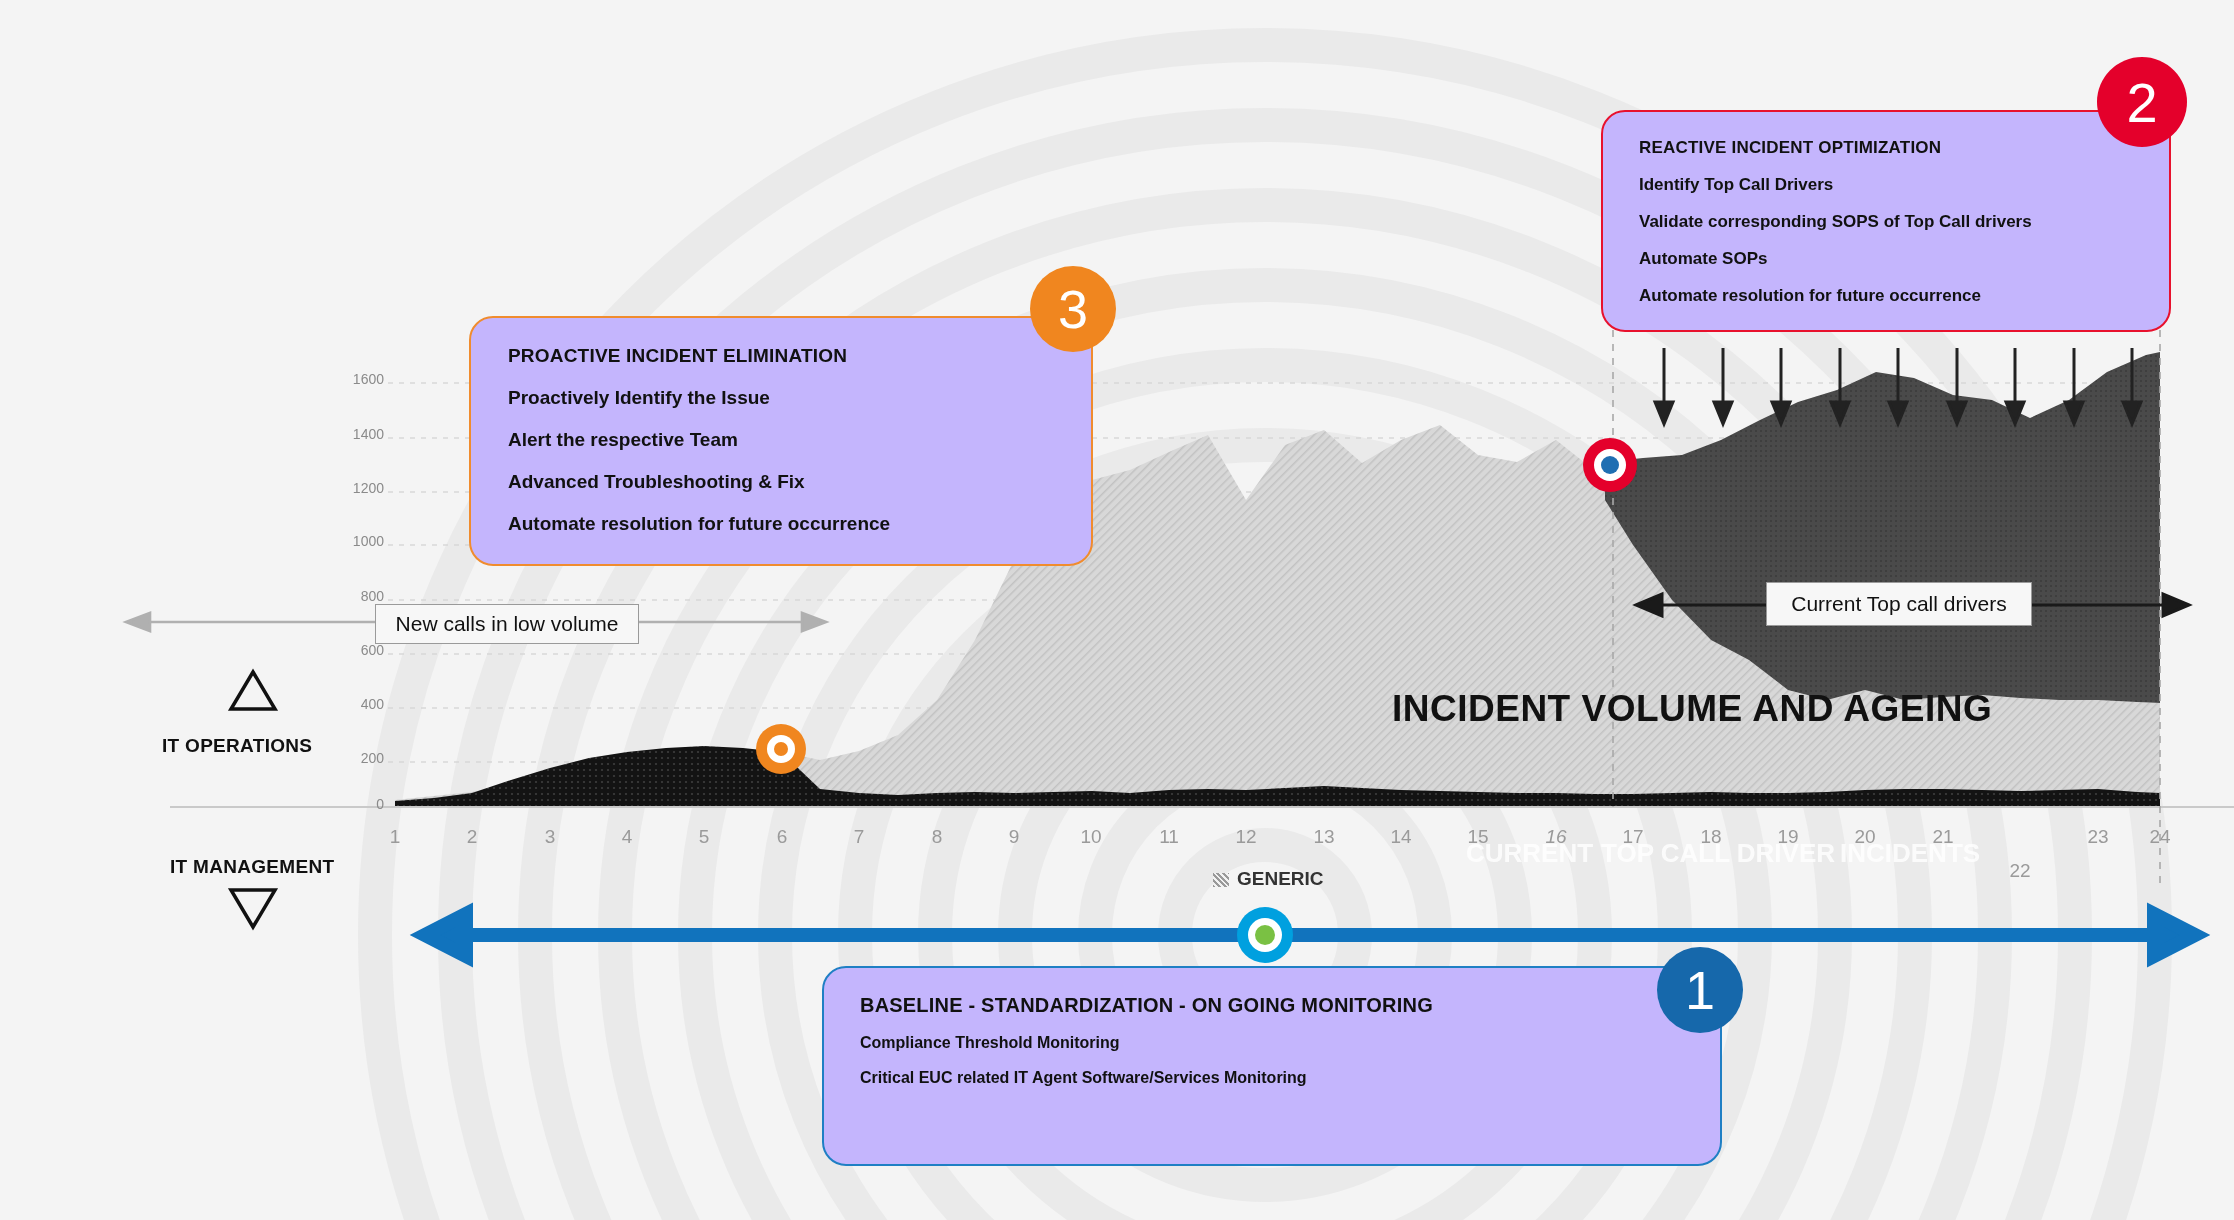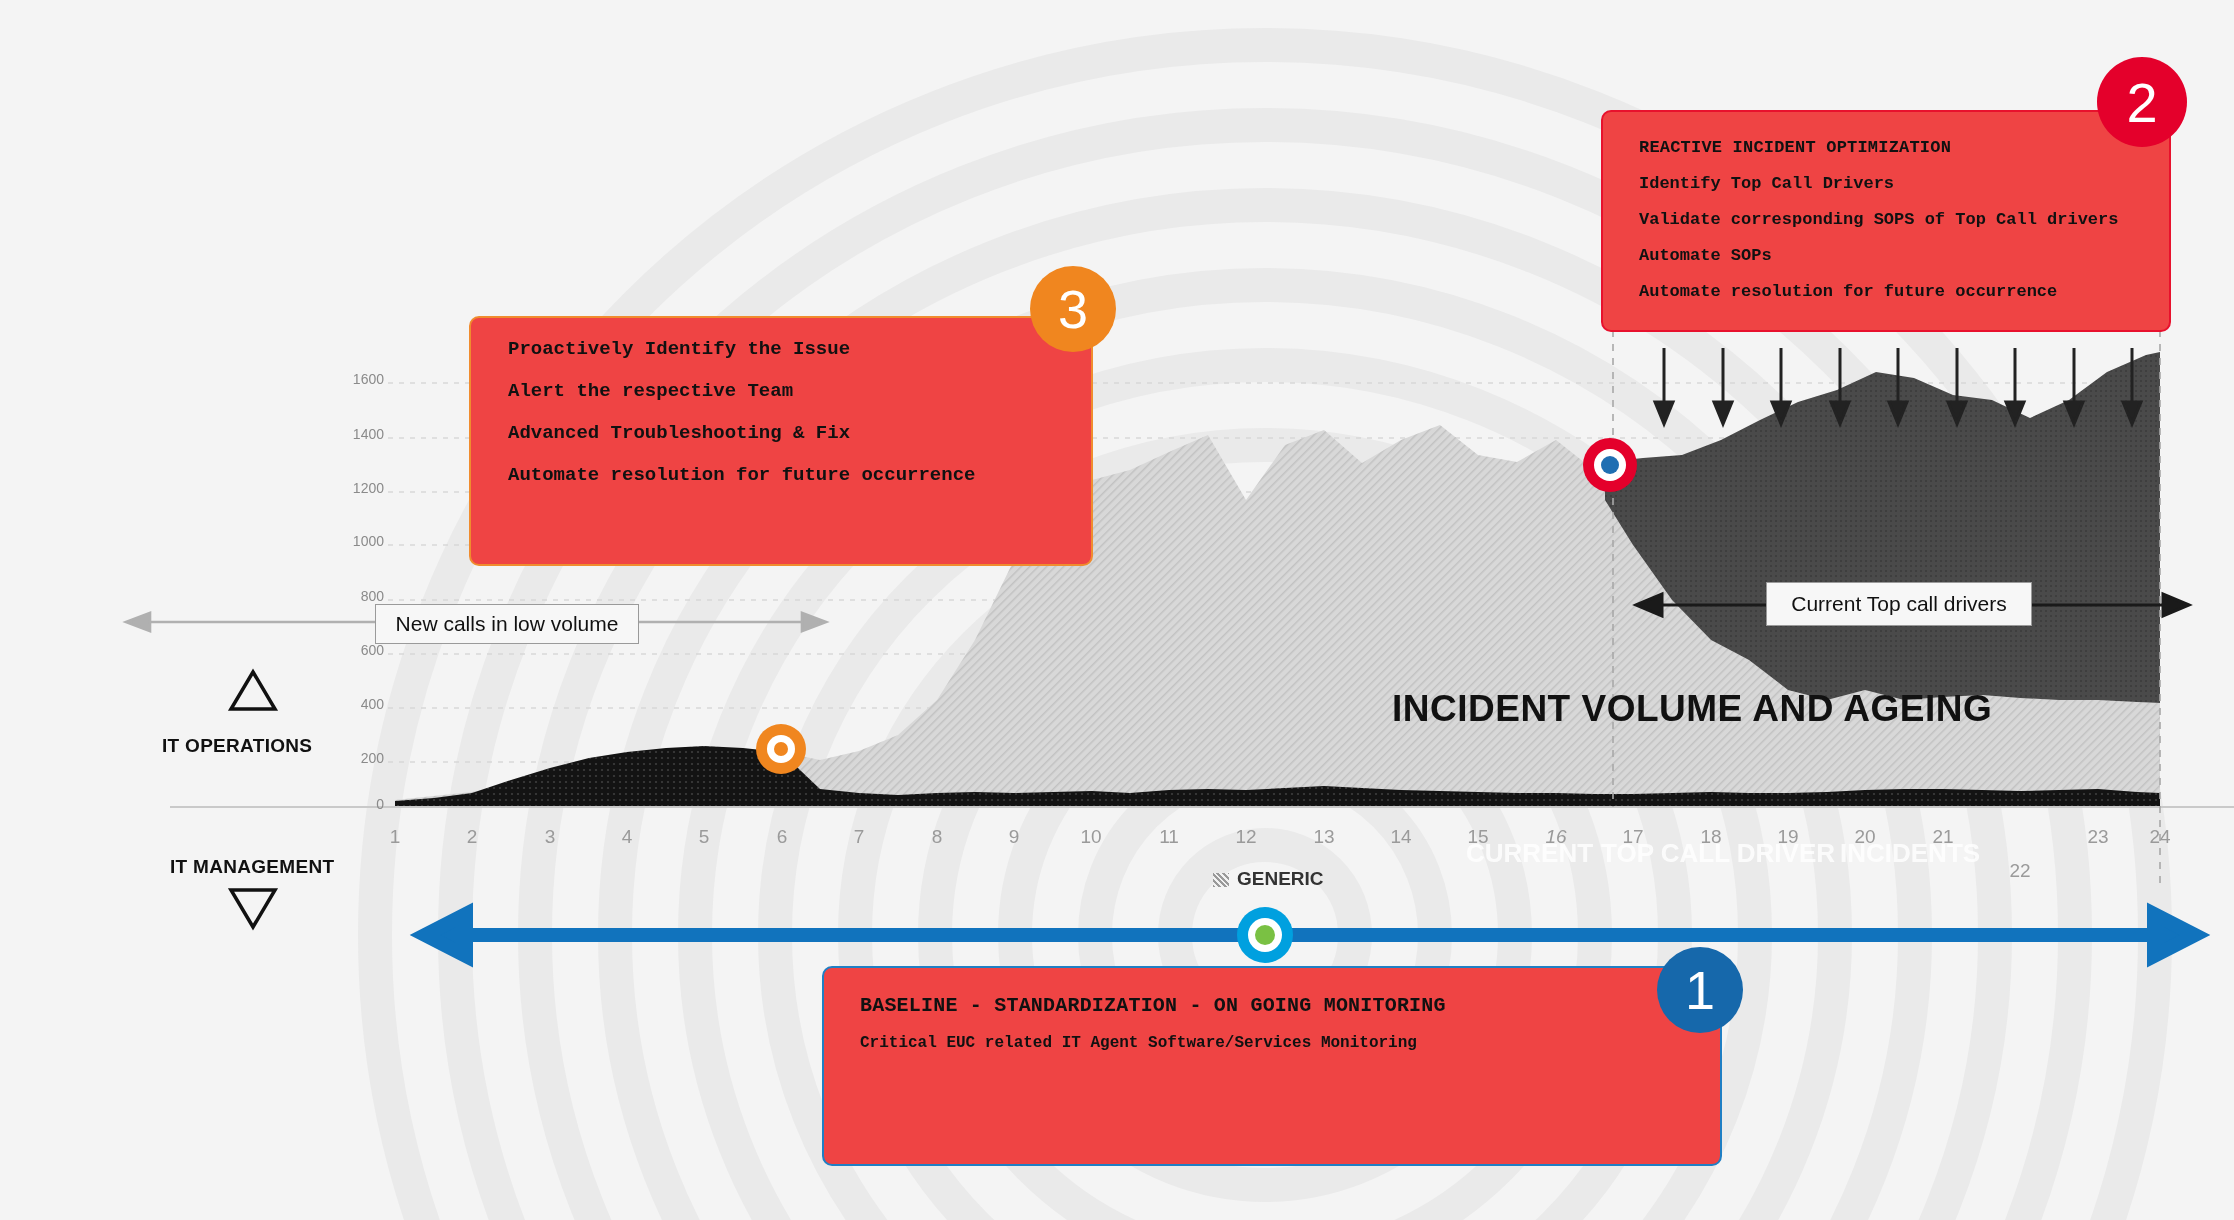--- a/index.html
+++ b/index.html
@@ -10,24 +10,23 @@
     overflow:hidden;
     position:relative;
   }
   #stage{position:absolute;left:0;top:0;width:2234px;height:1220px;}
 
   .abs{position:absolute;}
 
   
   .callout{
     position:absolute;
-    background:#ef4444;
-    border-radius:10px;
+    background:#c4b5fd;
+    border-radius:24px;
     box-sizing:border-box;
-    font-family:Liberation Mono, monospace;
   }
   .callout .title{
     font-weight:bold;
     color:#111;
     letter-spacing:.2px;
   }
   .callout .line{
     font-weight:bold;
     color:#111;
   }
@@ -362,26 +361,28 @@
   <div class="callout" id="callout-2">
     <div class="title">REACTIVE  INCIDENT OPTIMIZATION</div>
     <div class="line">Identify Top Call Drivers</div>
     <div class="line">Validate corresponding SOPS of Top Call drivers</div>
     <div class="line">Automate SOPs</div>
     <div class="line">Automate resolution for future occurrence</div>
   </div>
   <div class="badge" id="badge-2">2</div>
 
   <div class="callout" id="callout-3">
+    <div class="title">PROACTIVE INCIDENT ELIMINATION</div>
     <div class="line">Proactively Identify the Issue</div>
     <div class="line">Alert the respective Team</div>
     <div class="line">Advanced Troubleshooting &amp; Fix</div>
     <div class="line">Automate resolution for future occurrence</div>
   </div>
   <div class="badge" id="badge-3">3</div>
 
   <div class="callout" id="callout-1">
     <div class="title">BASELINE - STANDARDIZATION  - ON GOING MONITORING</div>
+    <div class="line">Compliance Threshold Monitoring</div>
     <div class="line">Critical EUC related IT Agent Software/Services Monitoring</div>
   </div>
   <div class="badge" id="badge-1">1</div>
 
 </div>
 
 </body></html>

